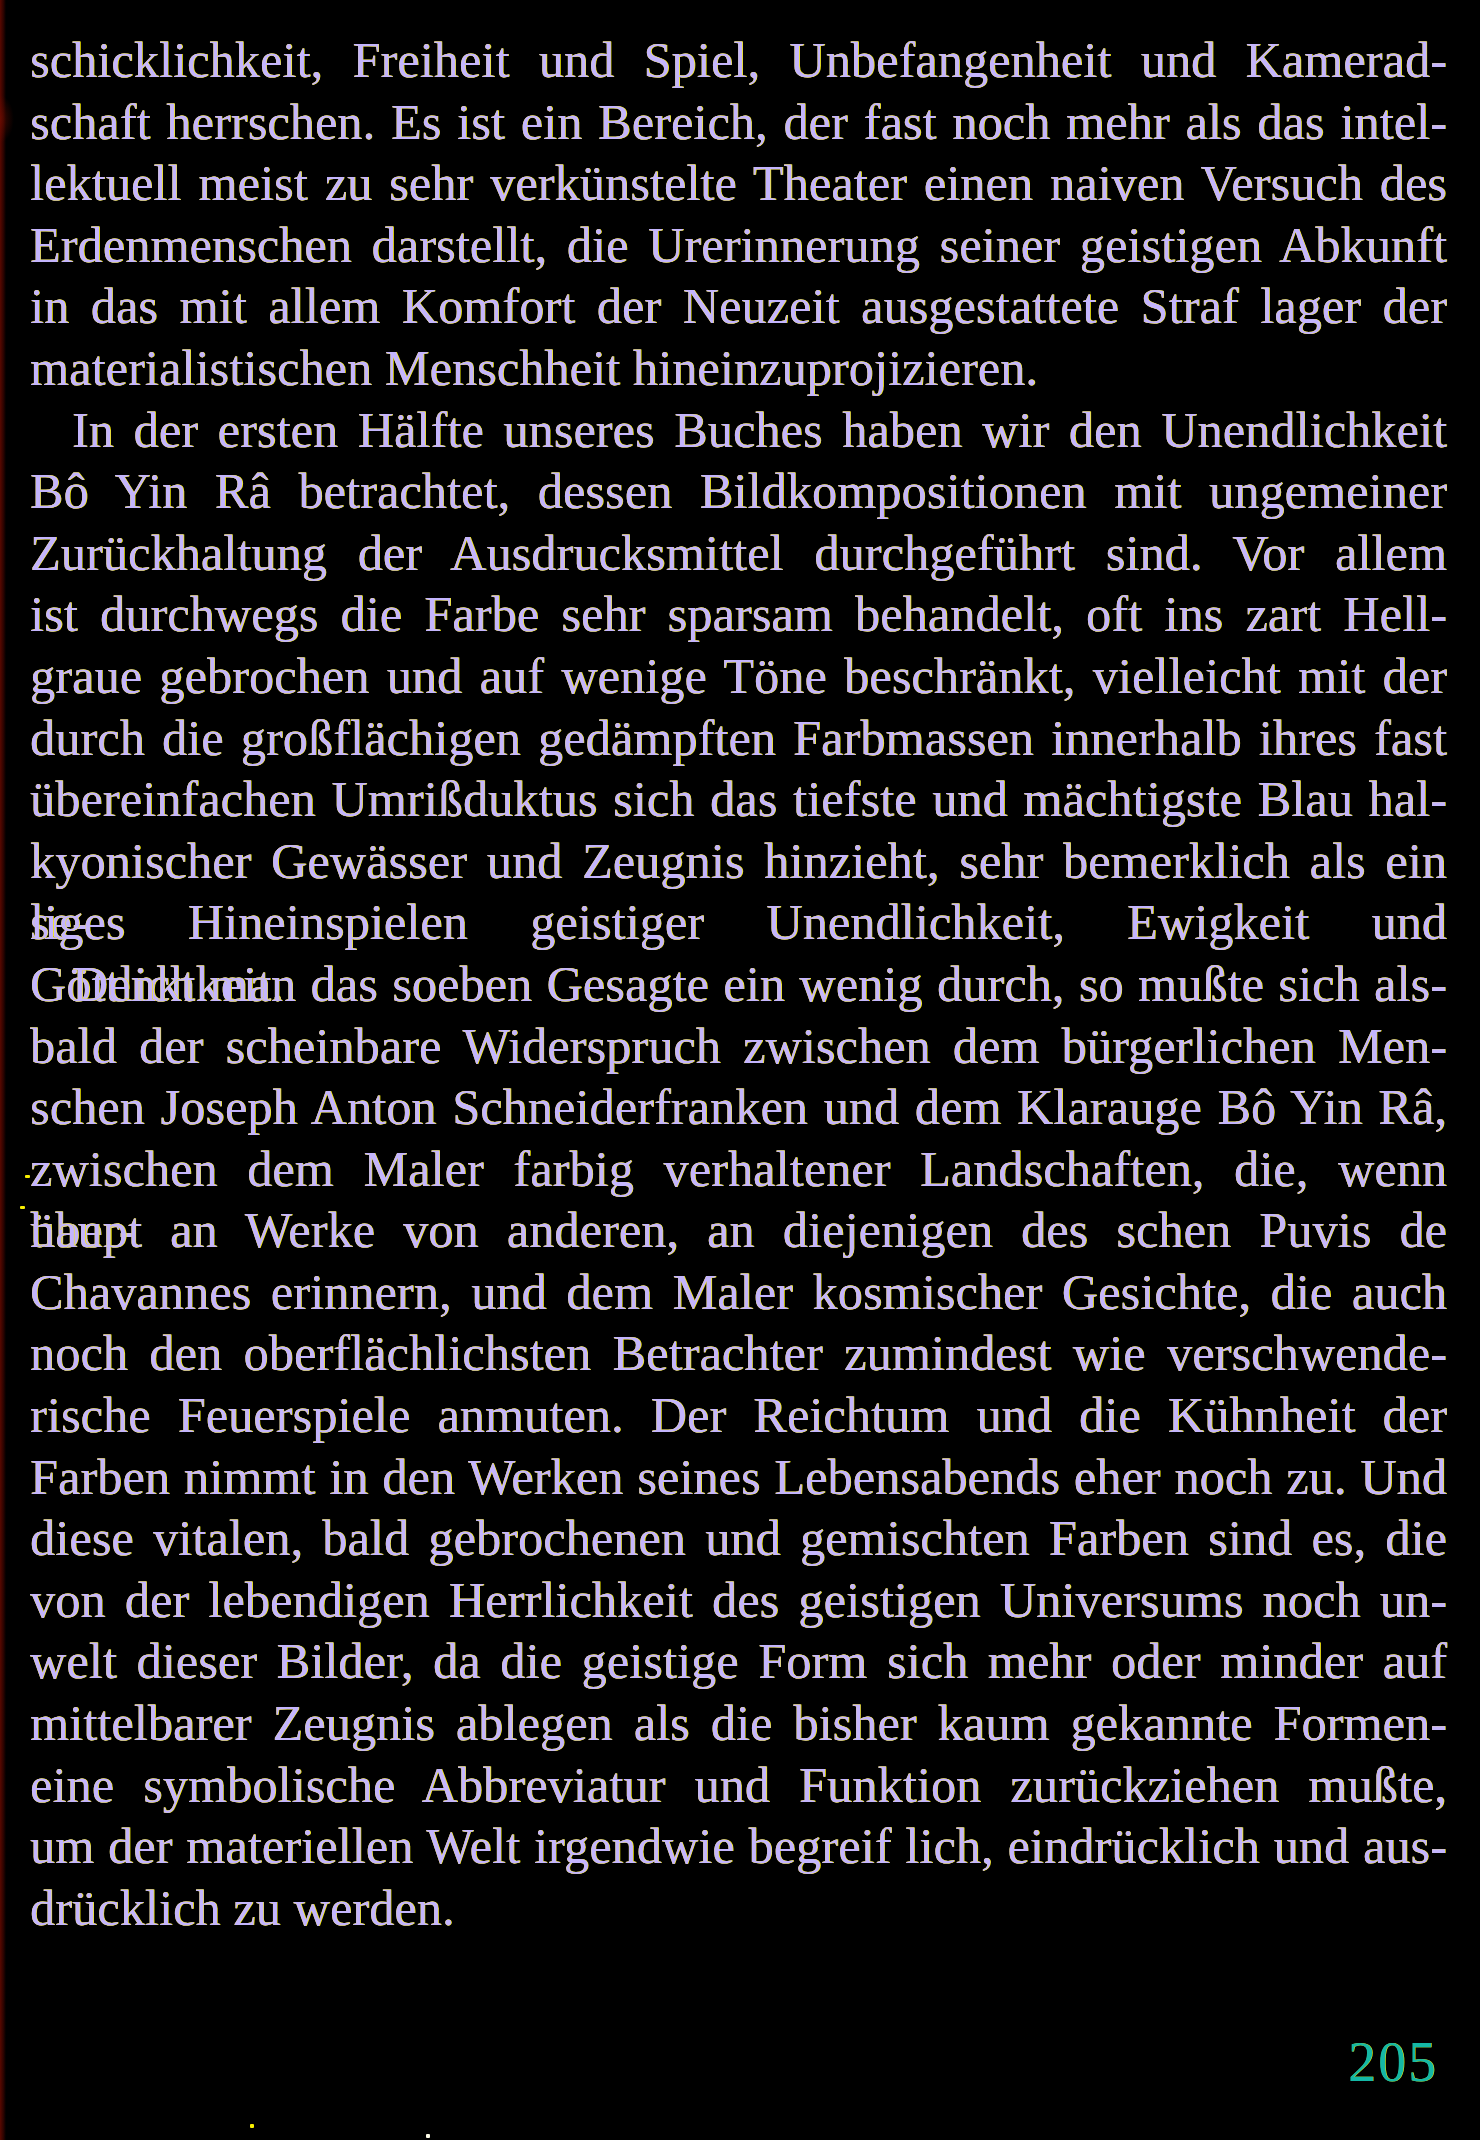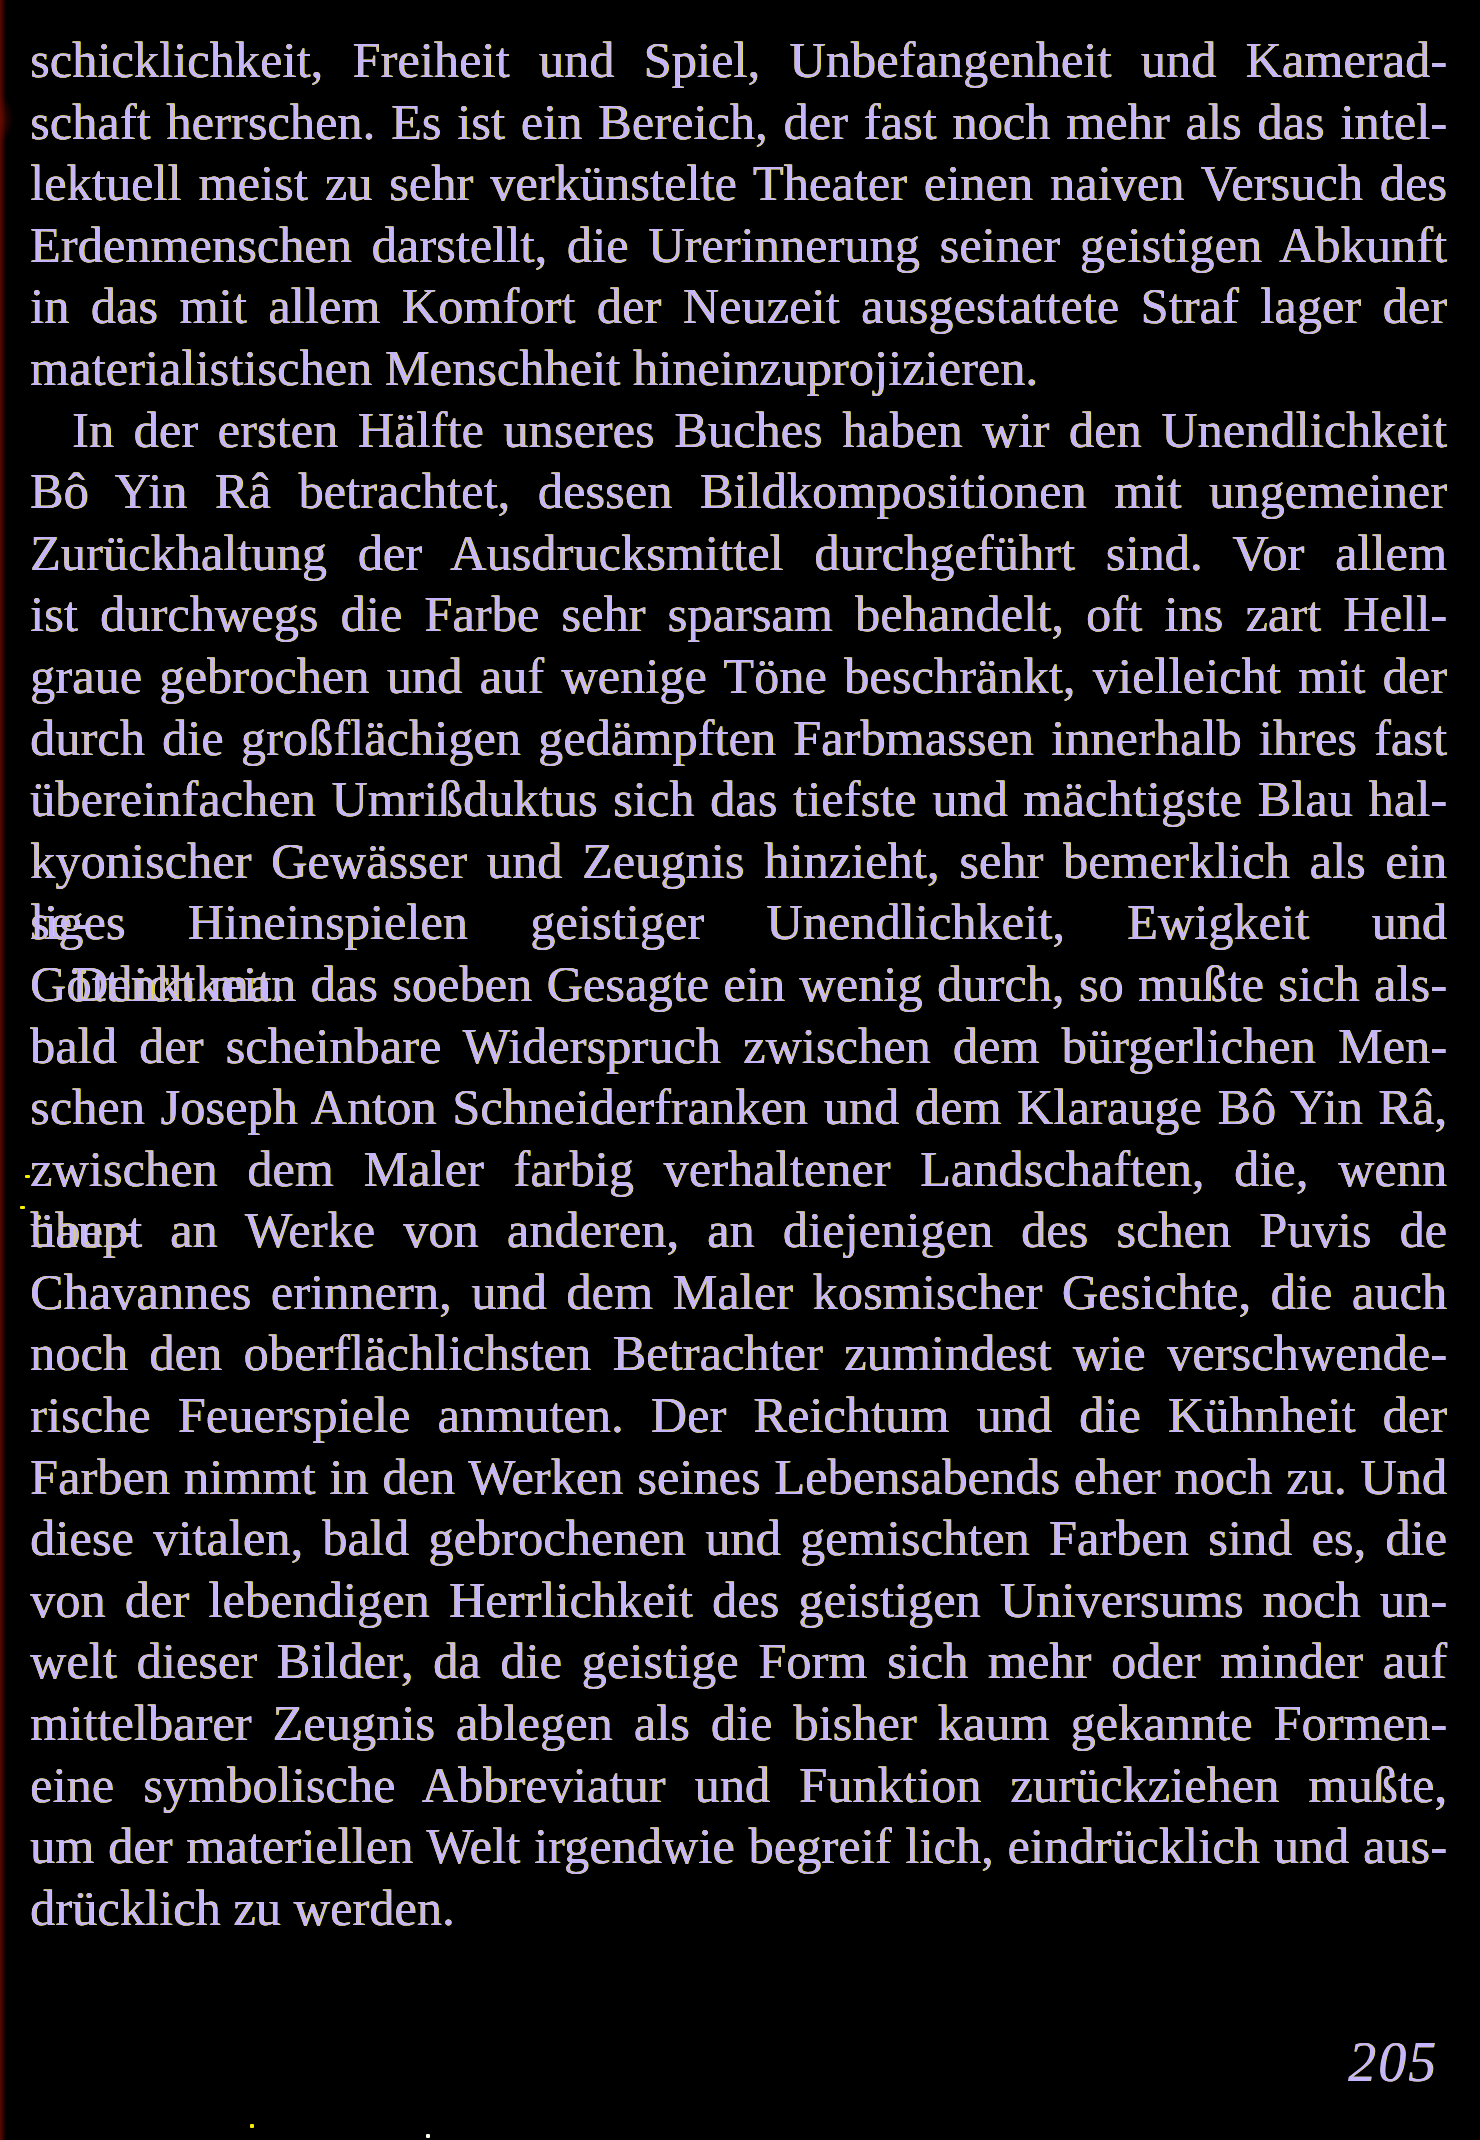--- a/index.html
+++ b/index.html
@@ -53,23 +53,22 @@
     text-align-last: left;
   }
   .line.indent {
     padding-left: 42px;
   }
   .page-number {
     position: absolute;
     left: 1348px;
     top: 2030px;
     width: 90px;
-    color: #c4b5fd;
+    color: #14b8a6;
     font-size: 56px;
-    font-style: italic;
     letter-spacing: 2px;
     text-shadow: 0.6px 0 0 #f8ee00;
     text-align: right;
   }
   .speck {
     position: absolute;
     background: #f8ee00;
     border-radius: 1px;
   }
   .speck.s1 { left: 25px;  top: 1175px; width: 5px; height: 3px; }

